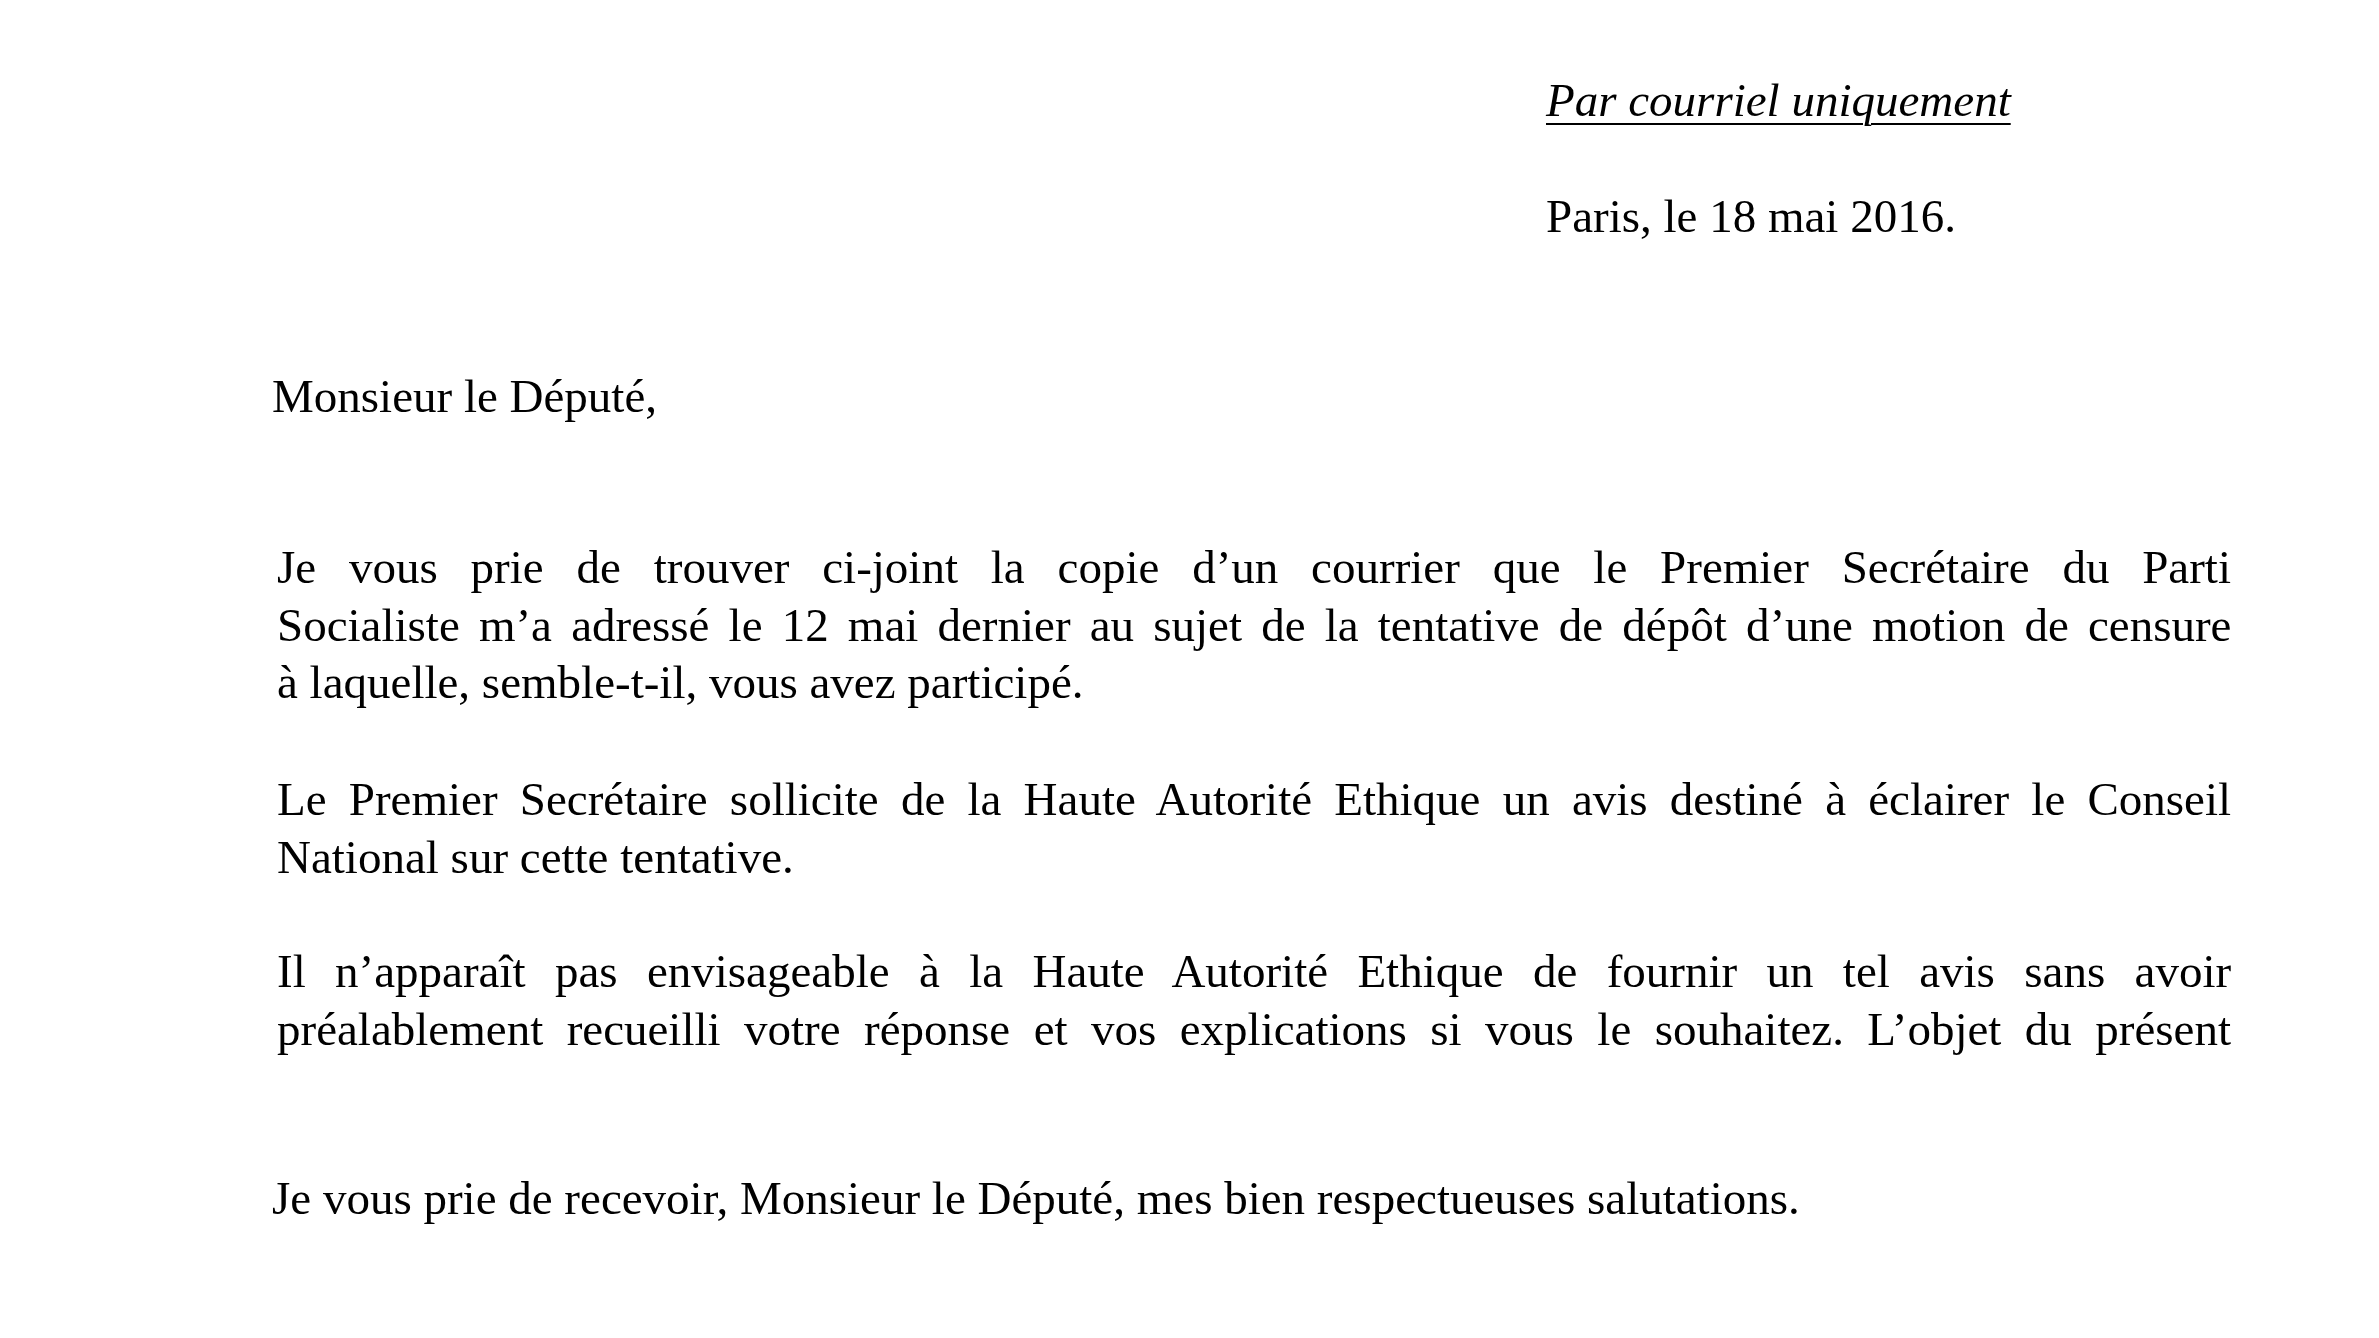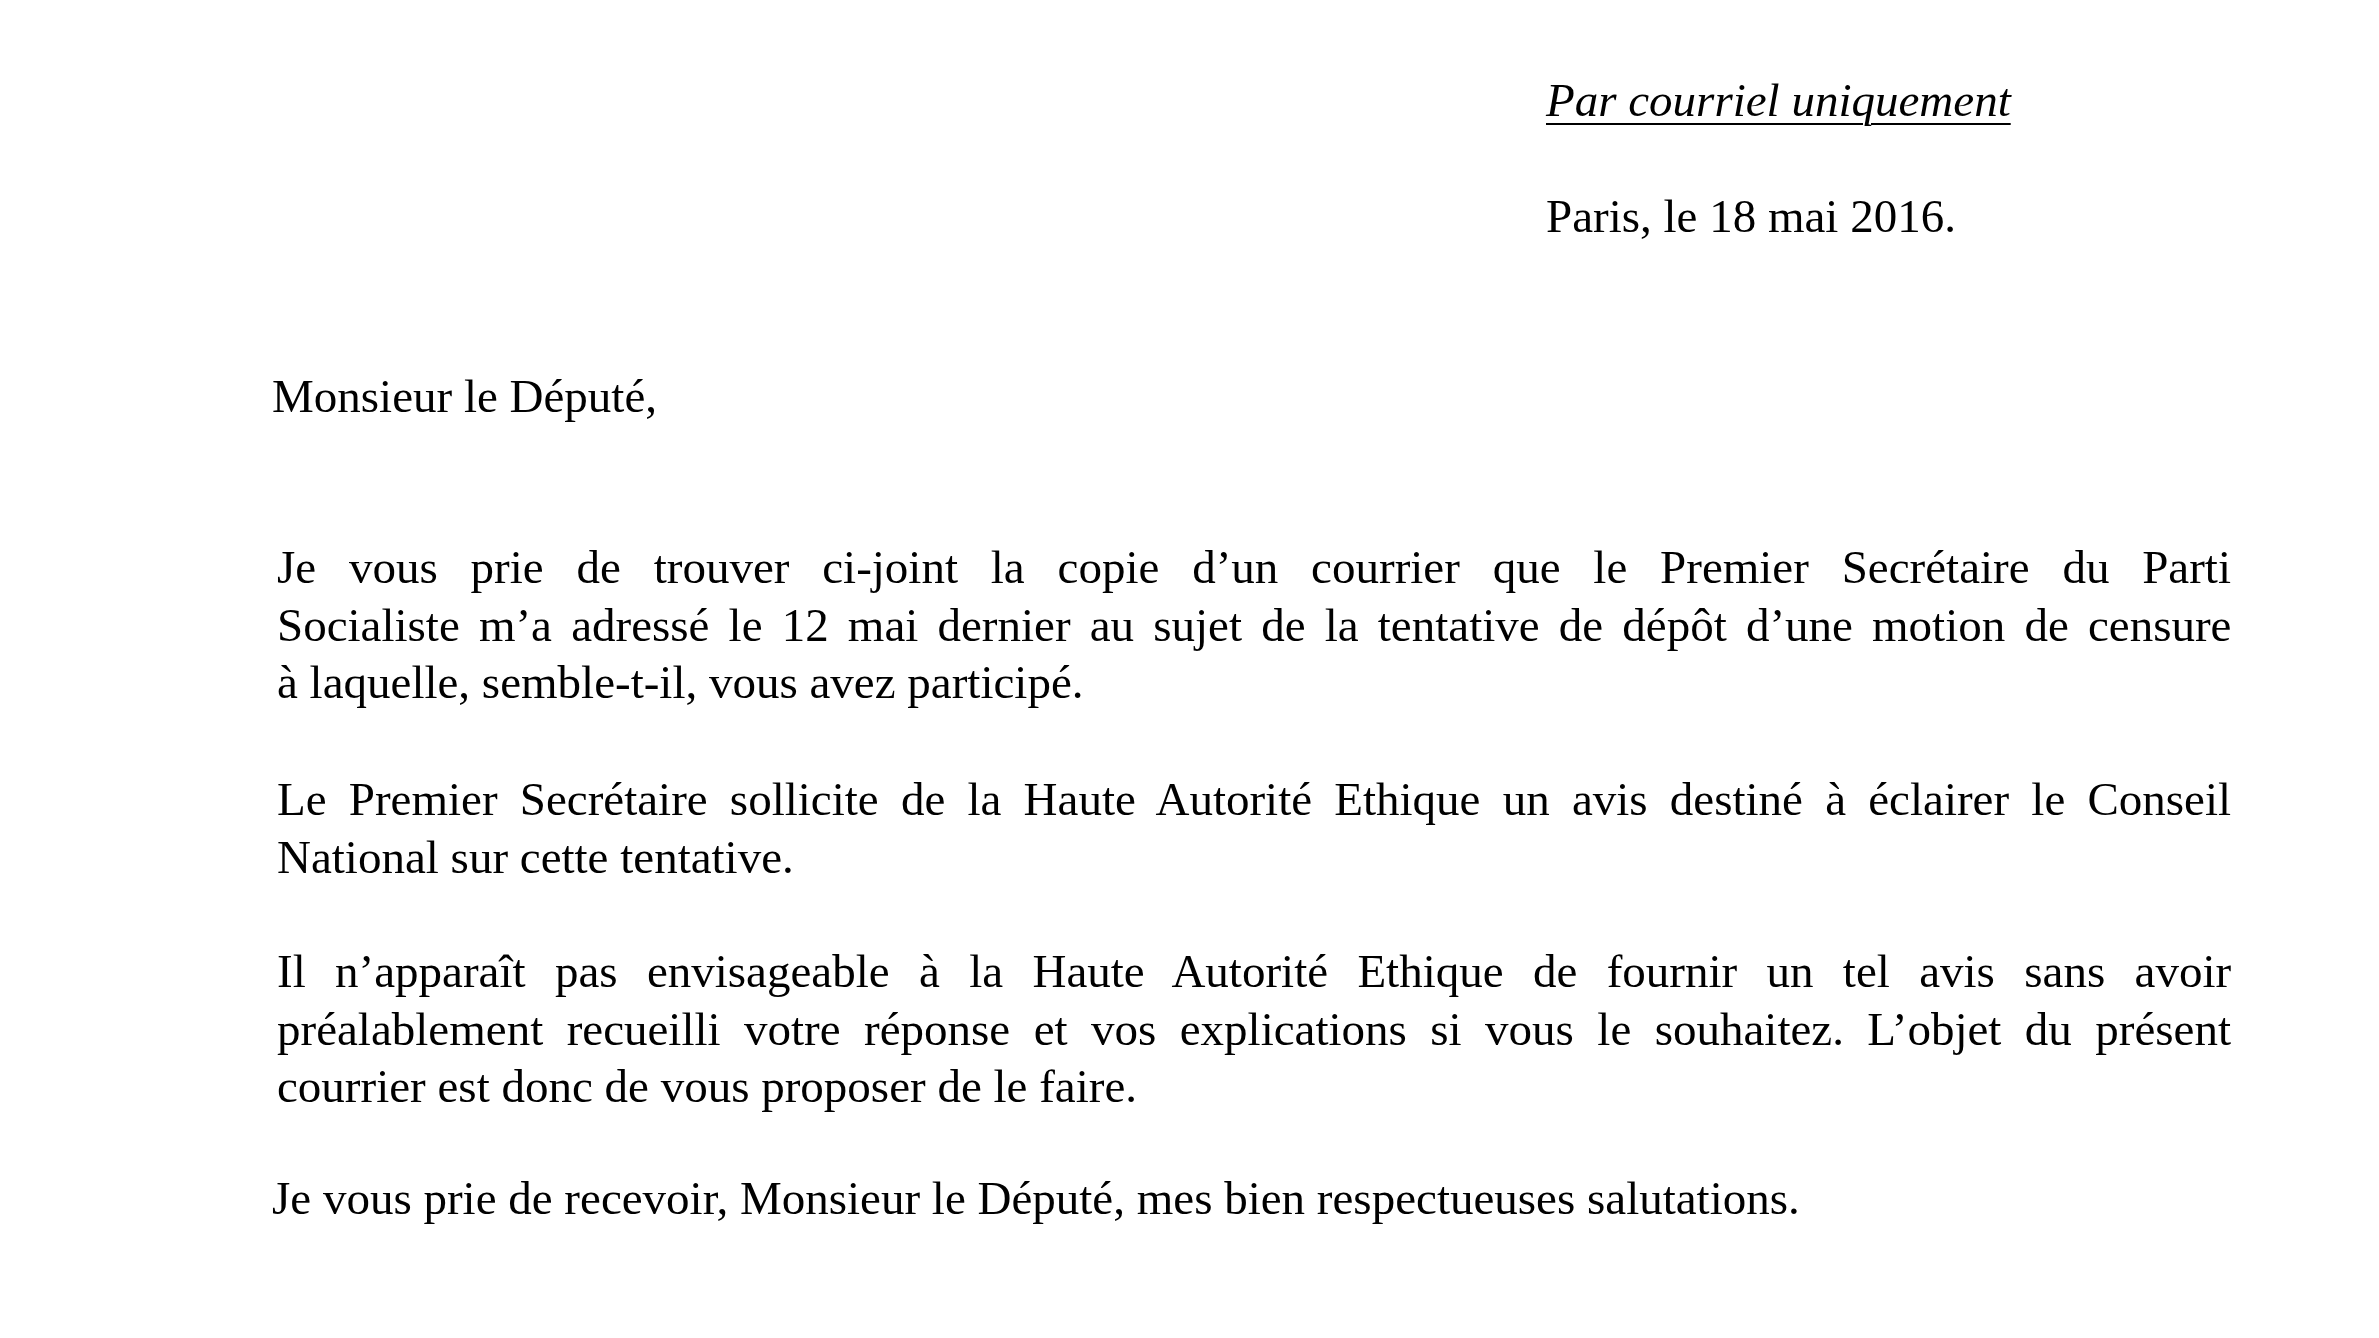--- a/index.html
+++ b/index.html
@@ -108,20 +108,19 @@
     </div>
 
     <div class="para" style="top:766px;">
       <span class="jline" style="display: block; width: auto; word-spacing: 10.4667px;">Le Premier Secrétaire sollicite de la Haute Autorité Ethique un avis destiné à éclairer le Conseil</span>
       <span class="jline last">National sur cette tentative.</span>
     </div>
 
     <div class="para" style="top:938px;">
       <span class="jline" style="display: block; width: auto; word-spacing: 17.6px;">Il n’apparaît pas envisageable à la Haute Autorité Ethique de fournir un tel avis sans avoir</span>
       <span class="jline" style="display: block; width: auto; word-spacing: 11.6923px;">préalablement recueilli votre réponse et vos explications si vous le souhaitez. L’objet du présent</span>
-      <span class="jline last">courrier est donc de vous proposer de le faire.</span>
     </div>
 
   </div>
 
   <div class="closing">Je vous prie de recevoir, Monsieur le Député, mes bien respectueuses salutations.</div>
 
 </div>
 
 </body></html>

